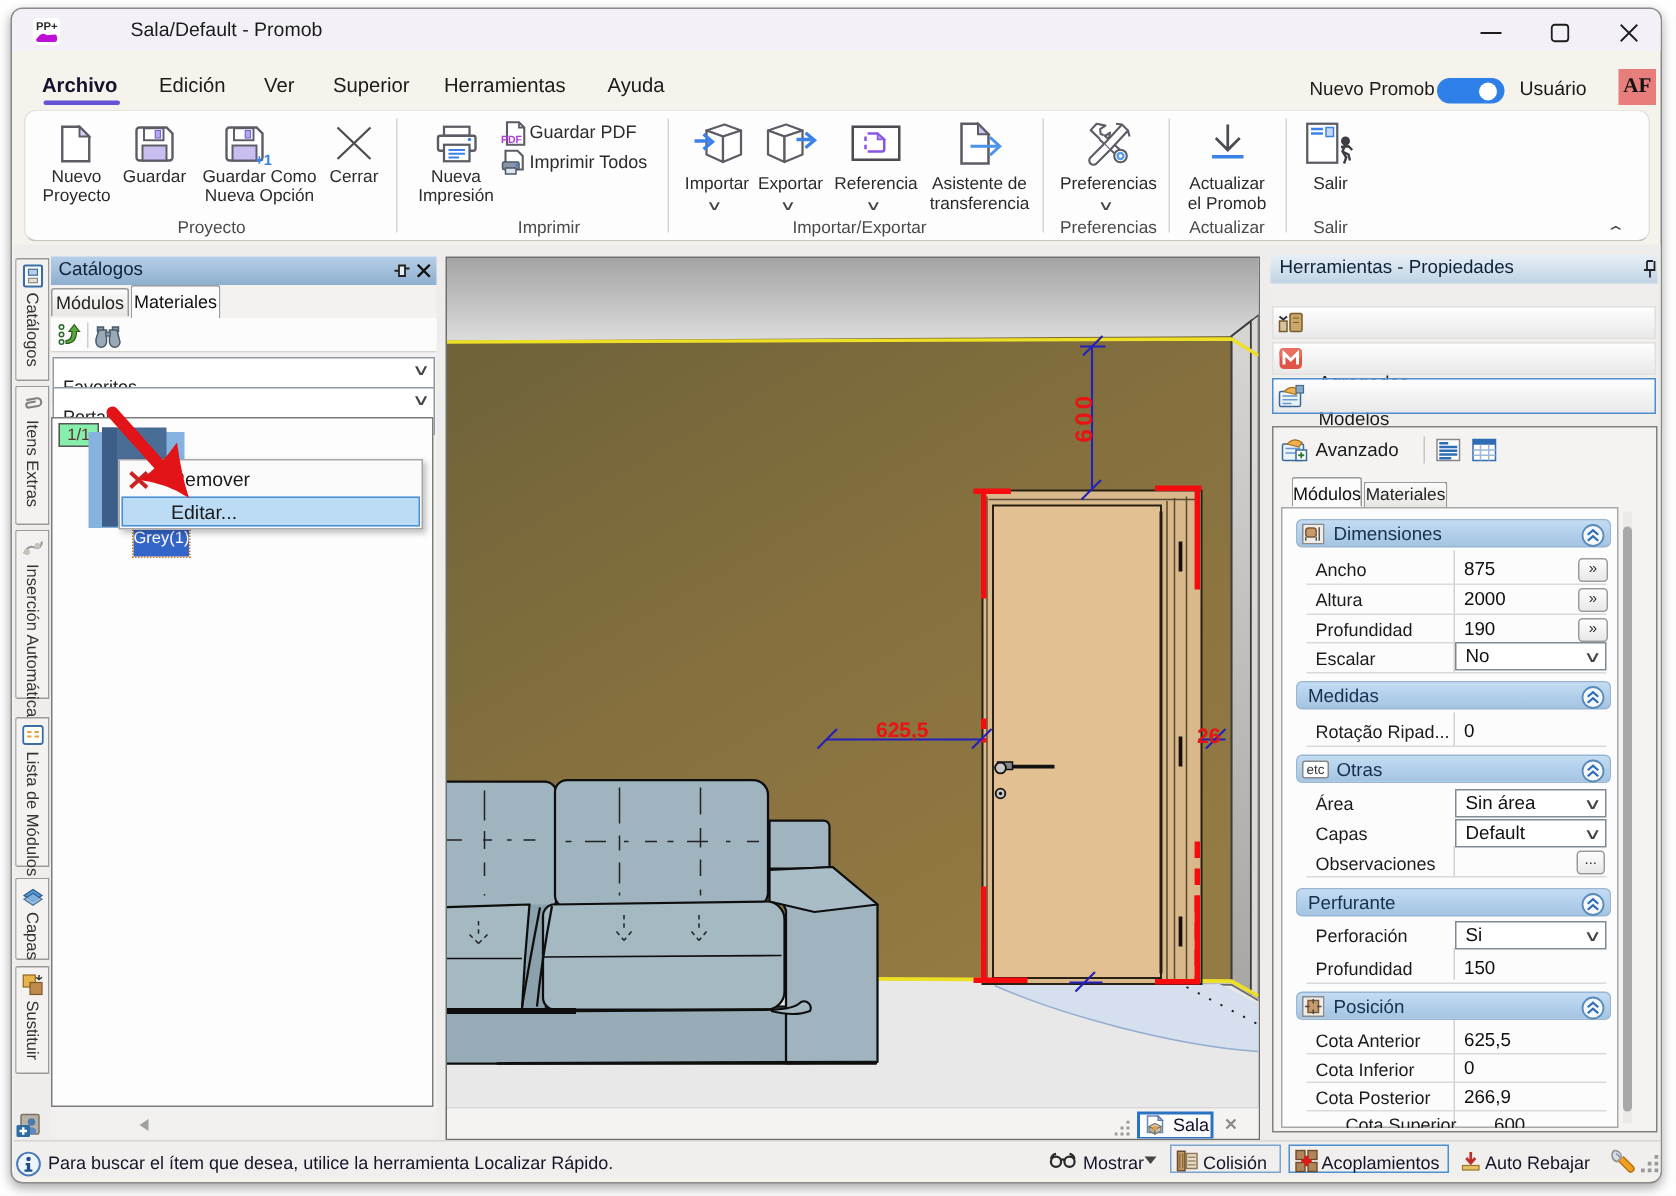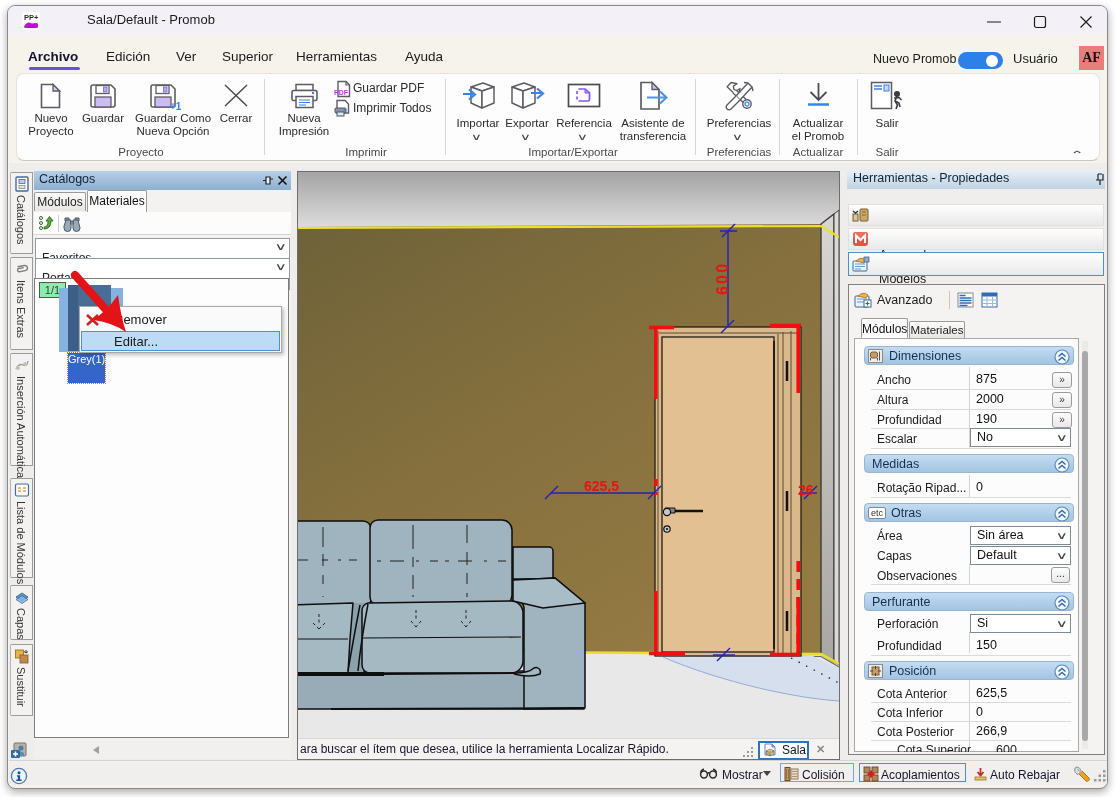--- a/index.html
+++ b/index.html
@@ -298,21 +298,21 @@
         <path d="M10 13 a3.5 3.5 0 0 0 7 0 L15 5 L10 5 L10 11 Z" fill="#9aa9b8" stroke="#4a5a68" stroke-width="1"></path>
         <rect x="7.5" y="6.5" width="3" height="2.5" fill="#8a99a8" stroke="#4a5a68" stroke-width="0.8"></rect>
       </svg>
   <div class="cat-dd" style="top:237px;left:34px">Favoritos<span class="ddchev" style="top:2px">∨</span></div>
   <div class="cat-dd" style="top:257px;left:34px">Portas<span class="ddchev" style="top:2px">∨</span></div>
 
   <div id="cat-list"></div>
   <div class="abs" style="left:38px;top:281px;width:27px;height:16px;background:#86efac;border:1px solid #555;font-size:11px;color:#222;text-align:center;padding-top:1px;color:#5a3030">1/1</div>
   <div class="abs" style="left:58px;top:287px;width:64px;height:64px;background:#85b2de"></div>
   <div class="abs" style="left:67px;top:284px;width:43px;height:66px;background:#4a6d95;border-left:10px solid #3d5e86"></div>
-  <div class="abs" style="left:67px;top:352px;width:37px;height:30px;background:#3465c8;color:#fff;font-size:11px;text-align:center;outline:1px dotted #d2781e">Grey(1)</div>
+  <div class="abs" style="left:88px;top:352px;width:37px;height:18px;background:#3465c8;color:#fff;font-size:11px;text-align:center;outline:1px dotted #d2781e">Grey(1)</div>
 
   <div class="abs" style="left:78px;top:305px;width:203px;height:47px;background:#fafafa;border:1px solid #a8a8a8;box-shadow:2px 2px 4px rgba(0,0,0,.25)"></div>
   <svg class="abs" style="left:84px;top:312px" width="15" height="14" viewBox="0 0 15 14">
         <path d="M2 2 L13 12 M13 2 L2 12" stroke="#cc2222" stroke-width="2.6"></path>
       </svg>
   <div class="abs" style="left:113px;top:311px;font-size:13px;color:#1a1a1a">Remover</div>
   <div class="abs" style="left:80px;top:330px;width:199px;height:20px;background:#bcdcf5;border:1px solid #4a90d0"></div>
   <div class="abs" style="left:113px;top:333px;font-size:13px;color:#1a1a1a">Editar...</div>
 
   <svg class="abs" style="left:60px;top:264px" width="80" height="80" viewBox="0 0 80 80">
@@ -431,21 +431,20 @@
       <path d="M466 524 V596" stroke-dasharray="18 9 13 8 11 9"></path>
     </g>
     <g stroke="#222" stroke-width="1" fill="none">
       <path d="M312 622 l6 6 M324 622 l-6 6 M318 613 v9" stroke-dasharray="3 2.5"></path>
       <path d="M410 620 l5 6 M420 620 l-5 6 M415 609 v11" stroke-dasharray="3 2.5"></path>
       <path d="M460 620 l5 6 M470 620 l-5 6 M465 609 v11" stroke-dasharray="3 2.5"></path>
     </g>
   </svg>
 
   <div class="abs" style="left:297px;top:737px;width:541px;height:21px;background:#f4f3f2;border-top:1px solid #dad8d6;overflow:hidden">
-    <div style="position:absolute;left:2px;top:3px;font-size:12px;color:#15152a">ara buscar el ítem que desea, utilice la herramienta Localizar Rápido.</div>
     <svg style="position:absolute;left:445px;top:8px" width="12" height="12" viewBox="0 0 12 12">
           <g fill="#9a9a9a">
             <rect x="8" y="0" width="2" height="2"></rect>
             <rect x="8" y="4" width="2" height="2"></rect>
             <rect x="4" y="4" width="2" height="2"></rect>
             <rect x="8" y="8" width="2" height="2"></rect>
             <rect x="4" y="8" width="2" height="2"></rect>
             <rect x="0" y="8" width="2" height="2"></rect>
           </g>
         </svg>
@@ -618,20 +617,21 @@
         <div class="pline" style="top:739px"></div>
   <div class="abs" style="left:896px;top:742px;width:200px;height:9px;overflow:hidden;font-size:12px;color:#1c1c1c">Cota Superior<span style="position:absolute;left:99px;font-size:12.5px">600</span></div>
   </div>
 
   <div id="statusbar"></div>
   <svg class="abs" style="left:9px;top:766px" width="18" height="18" viewBox="0 0 18 18">
         <circle cx="9" cy="9" r="7.6" fill="#eef4fb" stroke="#4a7ab8" stroke-width="1.3"></circle>
         <circle cx="9" cy="5.7" r="1.5" fill="#1e4e8e"></circle>
         <path d="M7.1 8.3 h3 v4.3 h1.5 v1.5 H6.3 v-1.5 h1.6 V9.8 H7.1 Z" fill="#1e4e8e"></path>
       </svg>
+  <div class="abs" style="left:31px;top:767px;font-size:12px;color:#15152a">Para buscar el ítem que desea, utilice la herramienta Localizar Rápido.</div>
   <svg class="abs" style="left:698px;top:766px" width="20" height="13" viewBox="0 0 20 13">
         <g fill="none" stroke="#2a2a2a" stroke-width="1.5">
           <circle cx="5" cy="7.5" r="3.4"></circle>
           <circle cx="14" cy="7.5" r="3.4"></circle>
           <path d="M8.4 6.5 Q9.5 5.2 10.6 6.5"></path>
           <path d="M1.6 5.5 Q2.5 2.5 5 2.2 M17.4 5.5 Q16.5 2.5 14 2.2"></path>
         </g>
       </svg>
   <div class="abs" style="left:721px;top:767px;font-size:12px;color:#15152a">Mostrar</div>
   <div class="abs" style="left:762px;top:770px;width:0;height:0;border-left:4px solid transparent;border-right:4px solid transparent;border-top:5px solid #444"></div>

